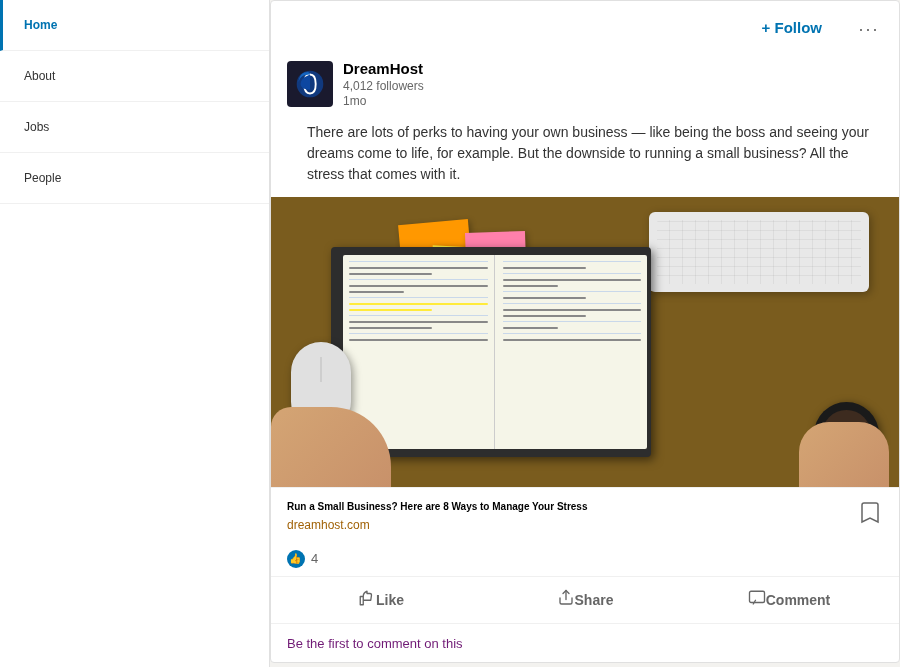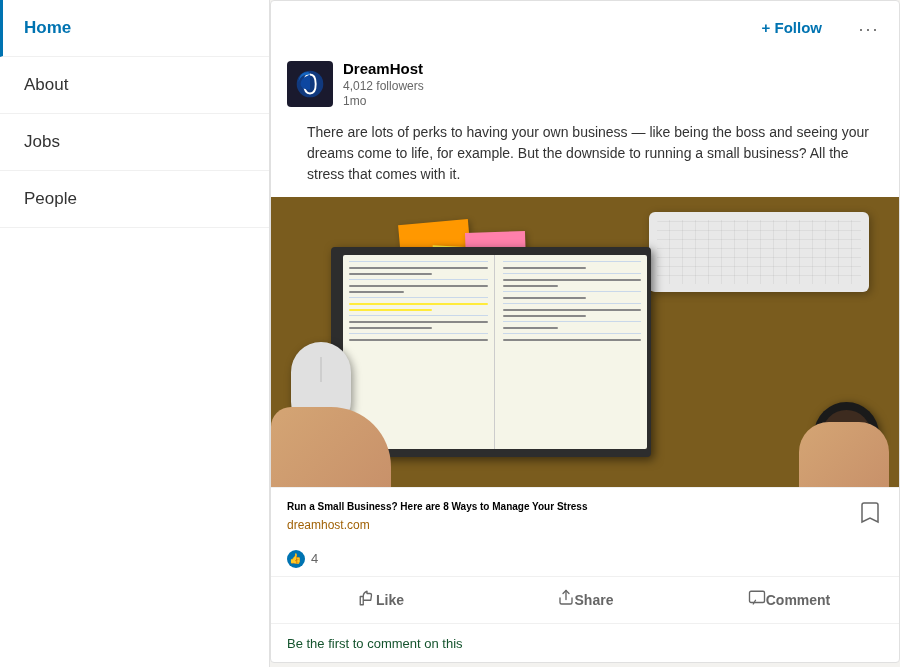--- a/index.html
+++ b/index.html
@@ -18,21 +18,21 @@
       background: #fff;
       border-right: 1px solid #e0e0e0;
       padding-top: 0;
     }
     .sidebar-item {
       display: flex;
       align-items: center;
       padding: 18px 24px;
       cursor: pointer;
       border-bottom: 1px solid #f0f0f0;
-      font-size: 17px;
+      font-size: 12px;
       color: #333;
       font-weight: 400;
     }
     .sidebar-item.active {
       color: #0073b1;
       font-weight: 600;
       border-left: 3px solid #0073b1;
       padding-left: 21px;
     }
 
@@ -421,21 +421,21 @@
     }
 
     
     .comments-section {
       border-top: 1px solid #f0f0f0;
       padding: 10px 16px;
     }
 
     .first-comment {
       font-size: 13px;
-      color: #14532d;
+      color: #701a75;
     }
   </style>
 </head>
 <body>
 
 <nav class="sidebar">
   <div class="sidebar-item active">
     <span>Home</span>
   </div>
   <div class="sidebar-item">

